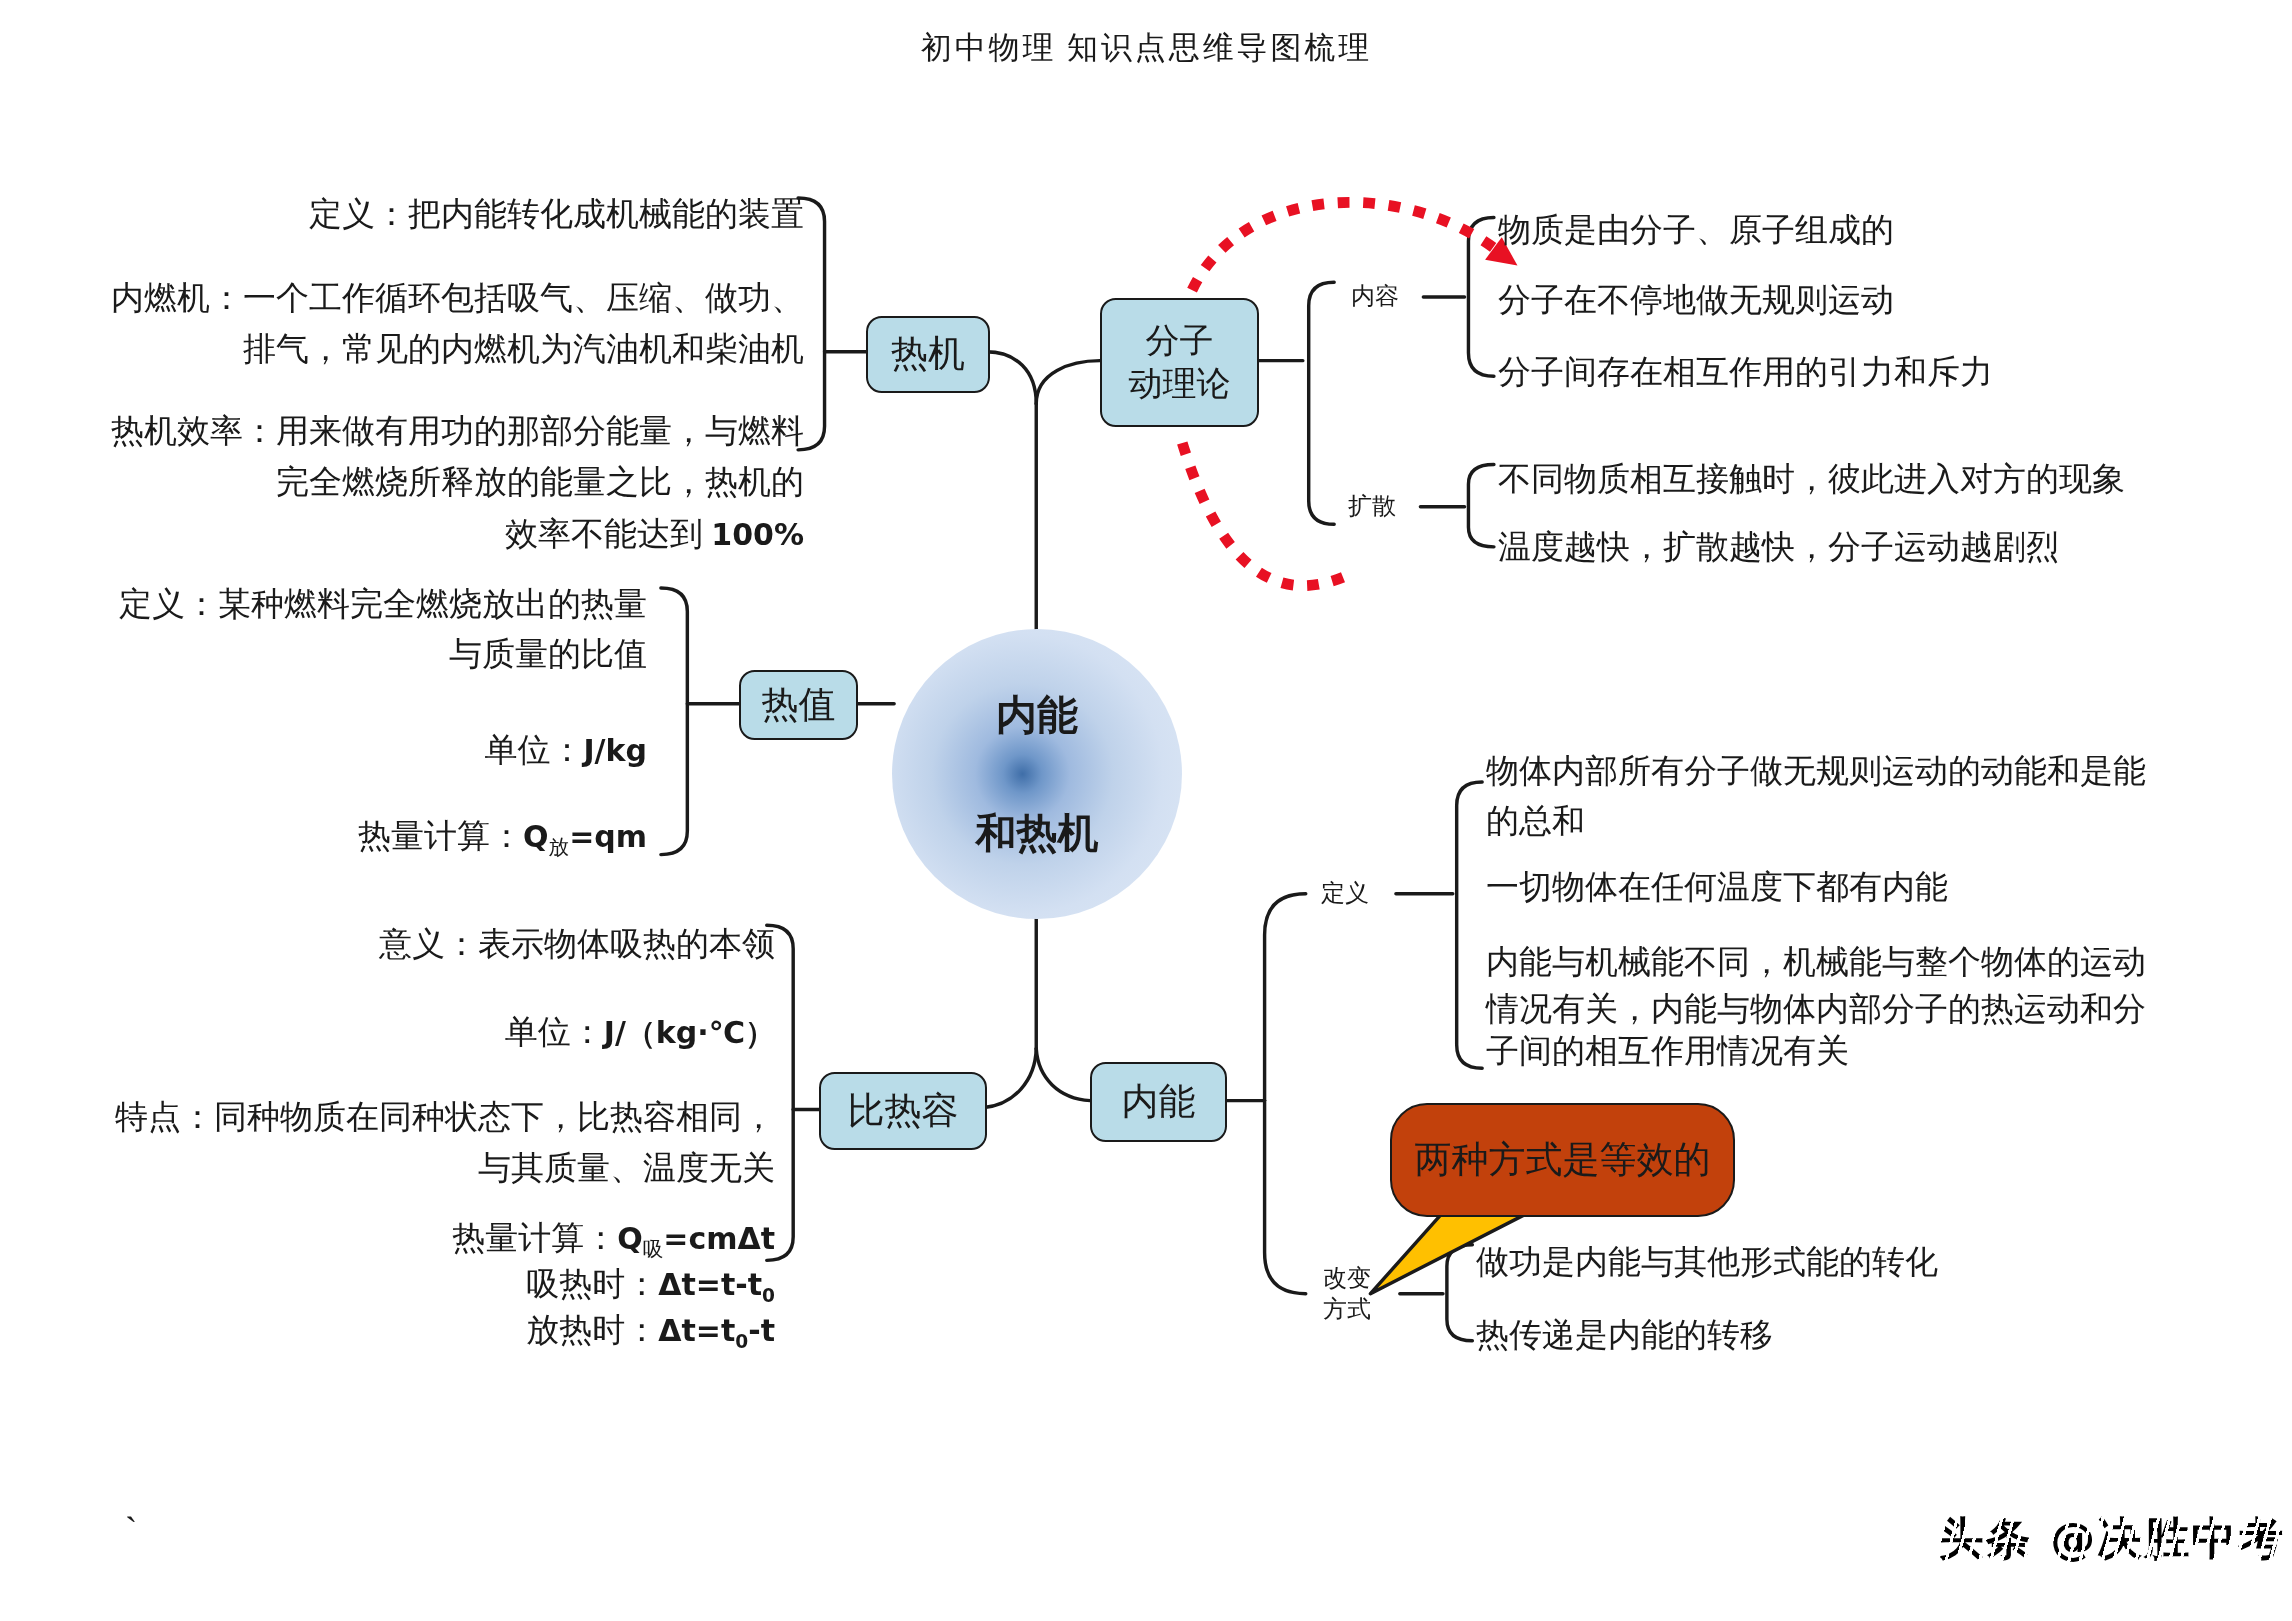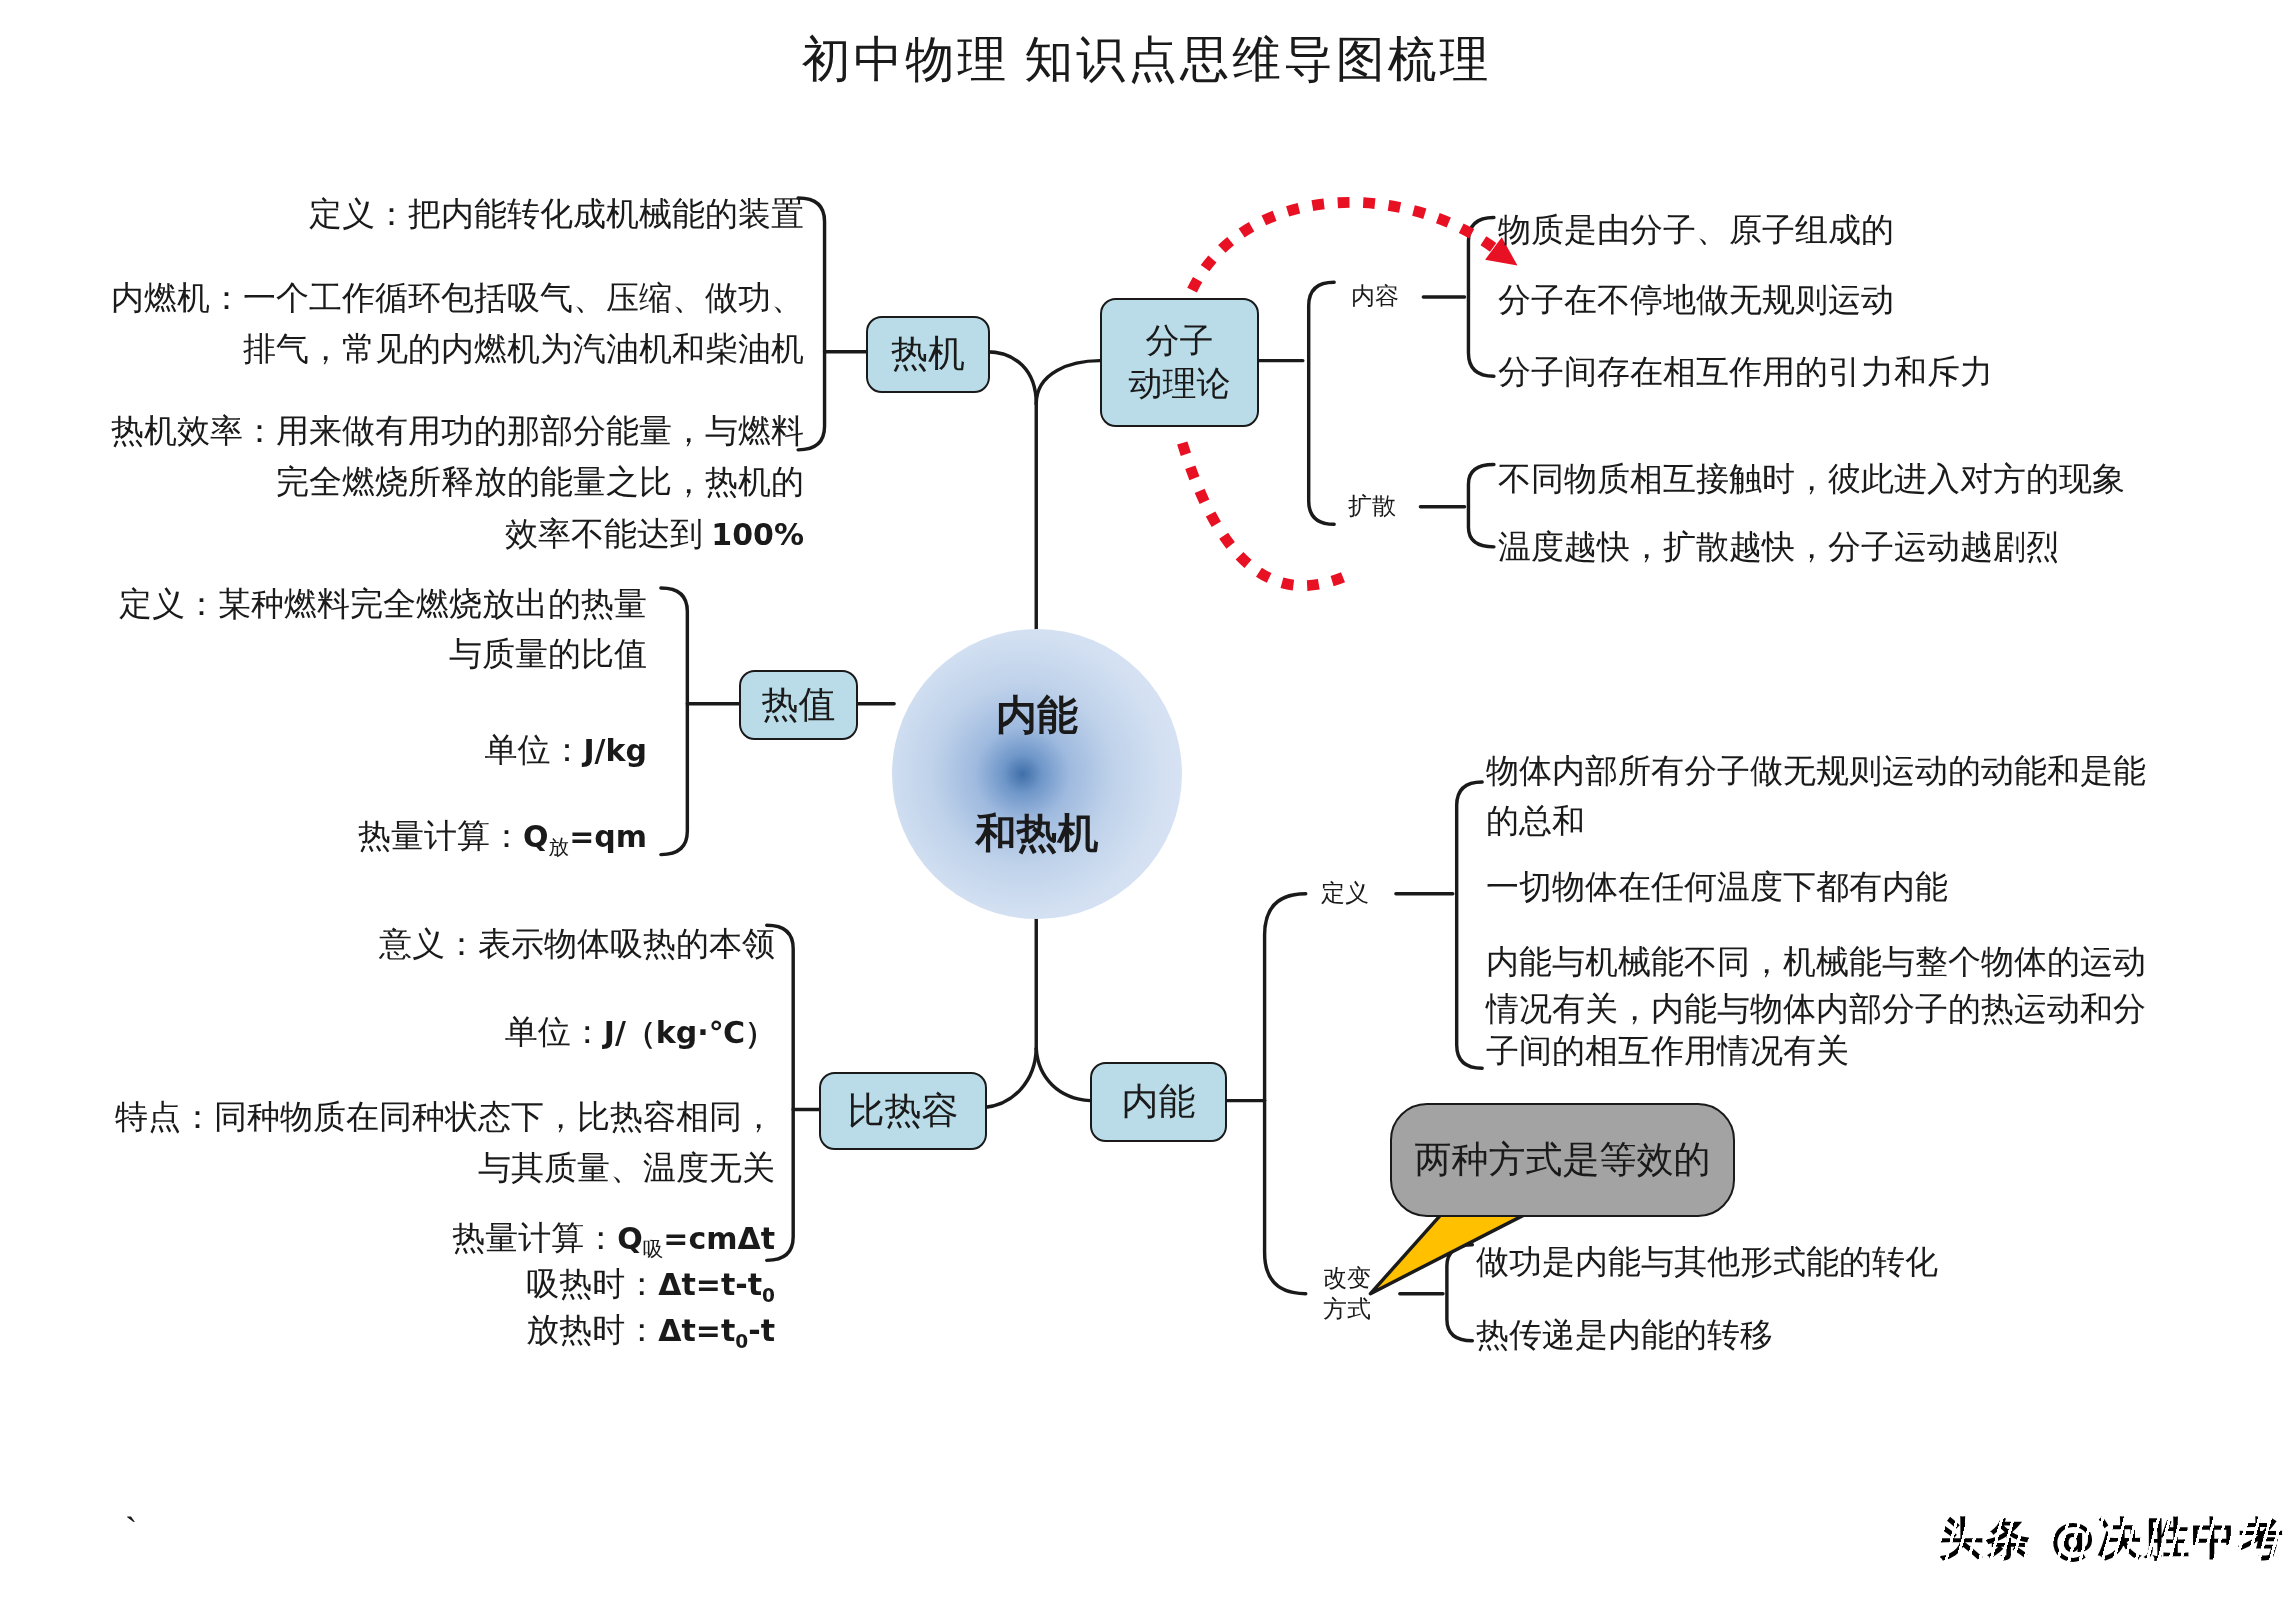--- a/index.html
+++ b/index.html
@@ -3,42 +3,42 @@
 <meta charset="utf-8">
 <style>
   html,body{margin:0;padding:0;}
   body{
     width:2293px;height:1621px;position:relative;background:#ffffff;
     font-family:"Liberation Serif","DejaVu Serif",serif;color:#1a1a1a;overflow:hidden;
   }
   .wires{position:absolute;left:0;top:0;width:2293px;height:1621px;}
   .title{
     position:absolute;top:27.4px;left:0;width:2293px;text-align:center;
-    font-size:49px;letter-spacing:2.9px;white-space:nowrap;
+    font-size:31px;letter-spacing:2.9px;white-space:nowrap;
   }
   .line{position:absolute;font-size:33px;line-height:1;white-space:nowrap;transform:translateY(-50%);}
   .r{text-align:right;}
   .f{font-family:"DejaVu Sans","Liberation Sans",sans-serif;font-weight:bold;font-size:30px;}
   sub.sub-cjk{font-size:20.6px;line-height:0;}
   sub.sub-num{font-family:"DejaVu Sans","Liberation Sans",sans-serif;font-weight:bold;font-size:18.6px;line-height:0;}
   .node{
     position:absolute;background:#b9dce8;border:2.9px solid #1a1a1a;border-radius:15.7px;
     display:flex;flex-direction:column;align-items:center;justify-content:center;
     font-size:37px;line-height:1.25;
   }
   .label{position:absolute;font-size:24px;line-height:1.3;white-space:nowrap;transform:translateY(-50%);}
   .hub{
     position:absolute;left:892px;top:629px;width:290px;height:290px;border-radius:50%;
     background:radial-gradient(circle at 45% 50%, #3f6ea8 0%, #6f97c9 9%, #9fbadf 22%, #bfd2ea 42%, #d3e0f2 65%, #dfe9f6 100%);
     display:flex;flex-direction:column;align-items:center;justify-content:center;gap:63px;
     font-size:41px;font-weight:bold;
   }
   .callout{
     position:absolute;left:1390px;top:1103px;width:341px;height:110px;
-    background:#a3a3a3;border:2.9px solid #1a1a1a;border-radius:37px;
+    background:#c2410c;border:2.9px solid #1a1a1a;border-radius:37px;
     display:flex;align-items:center;justify-content:center;font-size:37px;white-space:nowrap;
   }
   .watermark{
     position:absolute;right:7.8px;top:1509px;font-size:45px;font-weight:900;
     font-family:"DejaVu Sans","Liberation Sans",sans-serif;letter-spacing:2px;color:#000;white-space:nowrap;
   }
   @supports (-webkit-background-clip: text) {
     .watermark{
       background:repeating-linear-gradient(105deg,#000 0 7.8px,#fff 7.8px 10.8px);
       -webkit-background-clip:text;background-clip:text;color:transparent;

